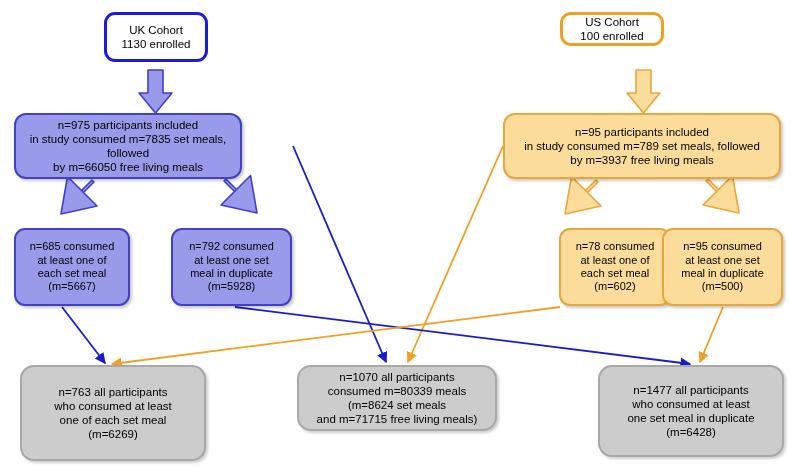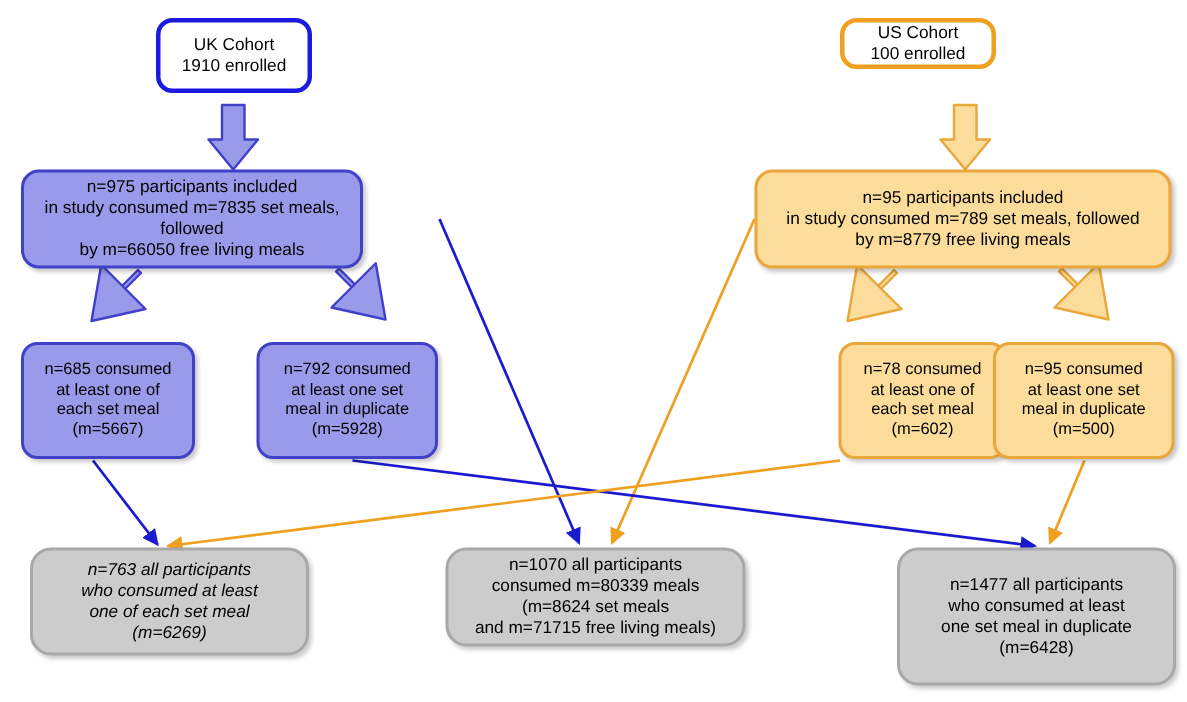--- a/index.html
+++ b/index.html
@@ -98,54 +98,54 @@
     <line x1="62" y1="307" x2="105" y2="363" stroke="#1a1ad0" stroke-width="1.8" marker-end="url(#arrow-blue)"></line>
 
     <line x1="235" y1="307" x2="690" y2="364" stroke="#1a1ad0" stroke-width="1.8" marker-end="url(#arrow-blue)"></line>
 
     <line x1="560" y1="307" x2="112" y2="364" stroke="#f0a020" stroke-width="1.8" marker-end="url(#arrow-orange)"></line>
 
     <line x1="723" y1="307" x2="700" y2="362" stroke="#f0a020" stroke-width="1.8" marker-end="url(#arrow-orange)"></line>
   </svg>
 
   <div class="node cohort uk" style="left:104px;top:12px;width:104px;height:50px;">UK Cohort
-1910 enrolled</div>
+1130 enrolled</div>
 
   <div class="node main uk" style="left:14px;top:113px;width:228px;height:66px;">n=975 participants included
 in study consumed m=7835 set meals, followed
 by m=66050 free living meals</div>
 
   <div class="node sub uk" style="left:14px;top:228px;width:116px;height:78px;">n=685 consumed
 at least one of
 each set meal
 (m=5667)</div>
 
   <div class="node sub uk" style="left:171px;top:228px;width:121px;height:78px;">n=792 consumed
 at least one set
 meal in duplicate
 (m=5928)</div>
 
   <div class="node cohort us" style="left:560px;top:12px;width:104px;height:34px;">US Cohort
 100 enrolled</div>
 
   <div class="node main us" style="left:503px;top:113px;width:278px;height:66px;">n=95 participants included
 in study consumed m=789 set meals, followed
-by m=8779 free living meals</div>
+by m=3937 free living meals</div>
 
   <div class="node sub us" style="left:511px;top:228px;width:112px;height:78px;margin-left:48px;">n=78 consumed
 at least one of
 each set meal
 (m=602)</div>
 
   <div class="node sub us" style="left:662px;top:228px;width:121px;height:78px;">n=95 consumed
 at least one set
 meal in duplicate
 (m=500)</div>
 
-  <div class="node outcome" style="left:20px;top:365px;width:186px;height:72px;font-style:italic;">n=763 all participants
+  <div class="node outcome" style="left:20px;top:365px;width:186px;height:96px;">n=763 all participants
 who consumed at least
 one of each set meal
 (m=6269)</div>
 
   <div class="node outcome" style="left:297px;top:365px;width:200px;height:66px;">n=1070 all participants
 consumed m=80339 meals
 (m=8624 set meals
 and m=71715 free living meals)</div>
 
   <div class="node outcome" style="left:598px;top:365px;width:186px;height:92px;">n=1477 all participants

